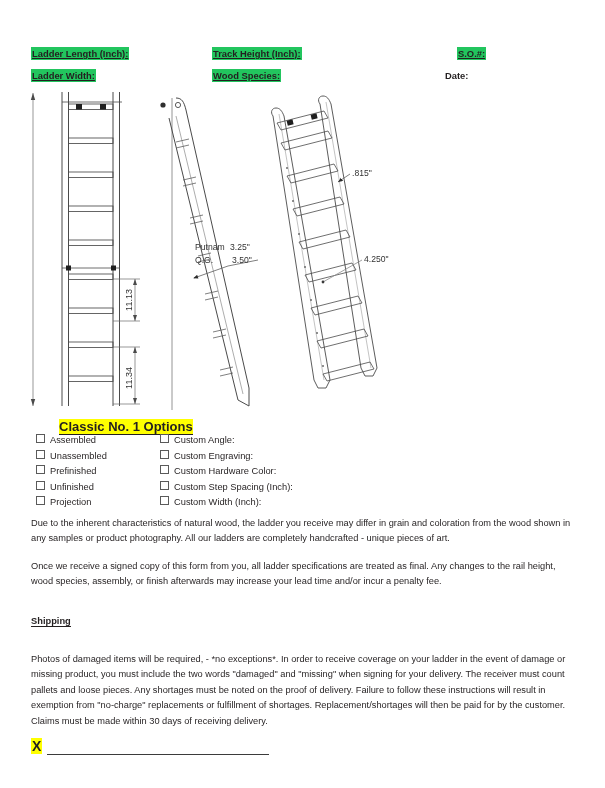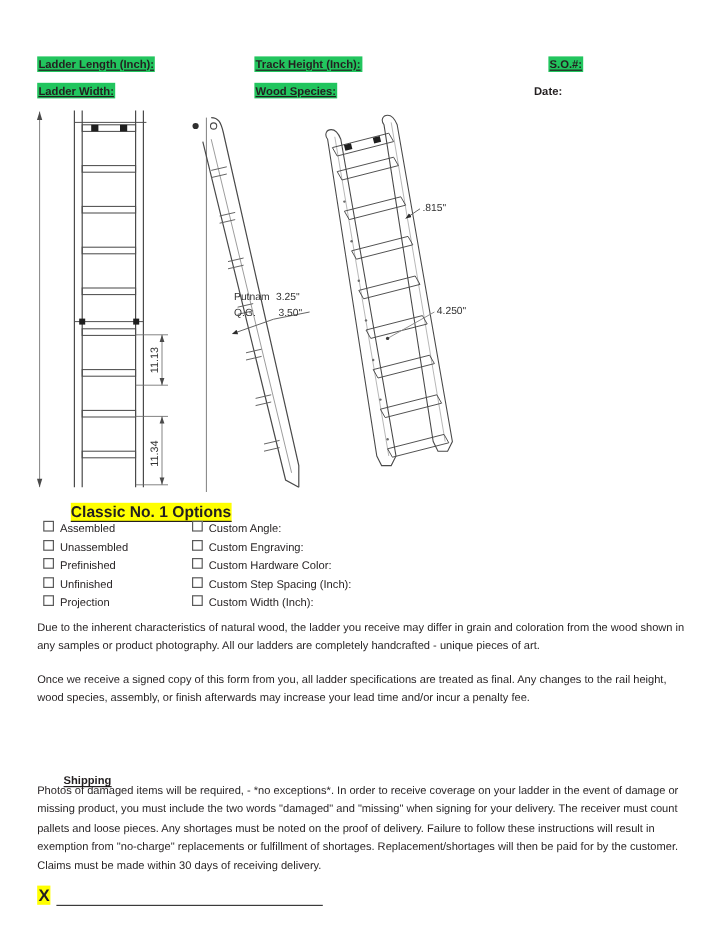--- a/index.html
+++ b/index.html
@@ -114,24 +114,23 @@
     line-height: 15.4px;
     text-align: left;
   }
   #para-1 { top: 516px; }
   #para-2 { top: 559px; }
   #para-3 { top: 602px; }
 
   .ship-head {
     position: absolute;
     left: 31px;
-    top: 645px;
+    top: 616px;
     font-size: 9.3px;
     font-weight: bold;
-    margin-left: 22px;
   }
   .ship-head span {
     border-bottom: 1.2px solid #231f20;
   }
   #para-ship {
     position: absolute;
     left: 31px;
     top: 652px;
     width: 550px;
     font-size: 9.25px;

